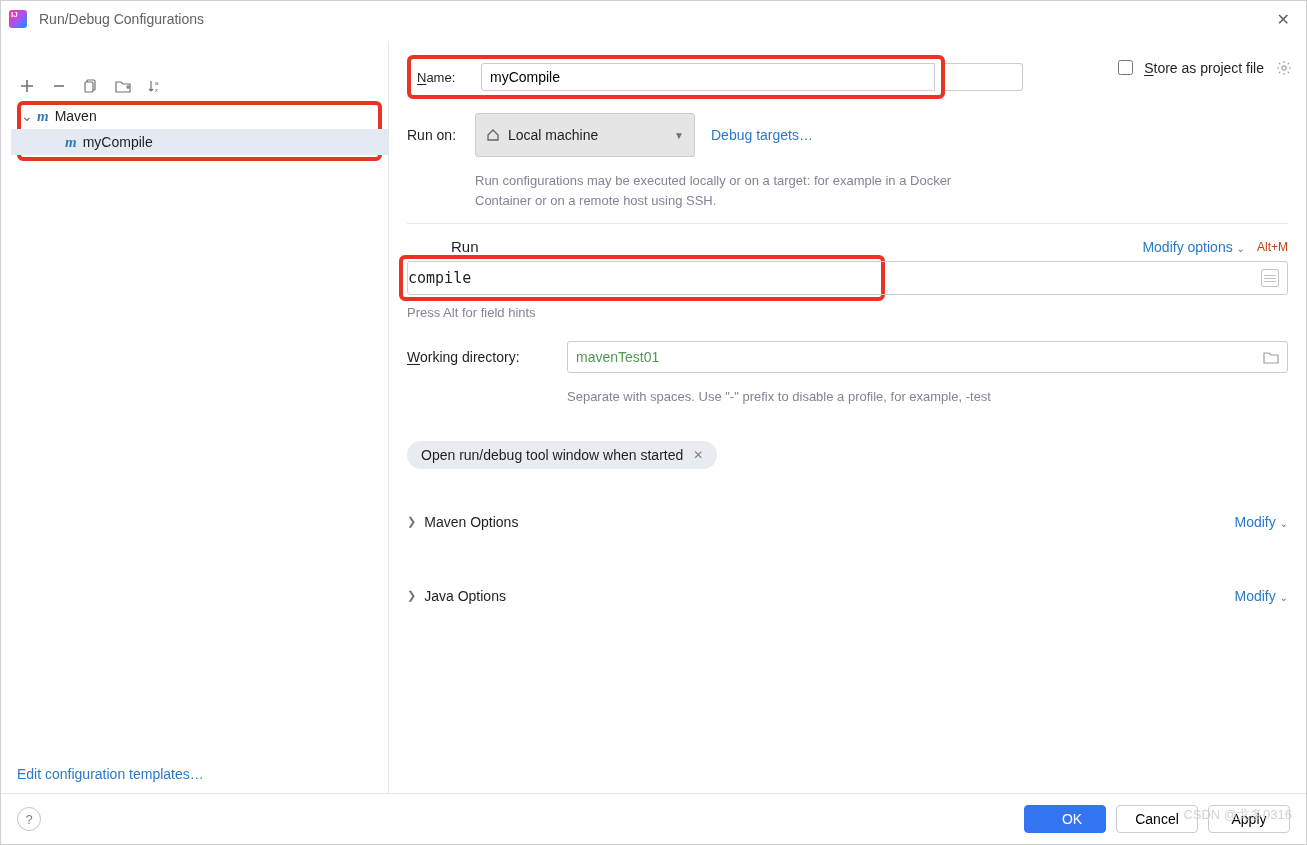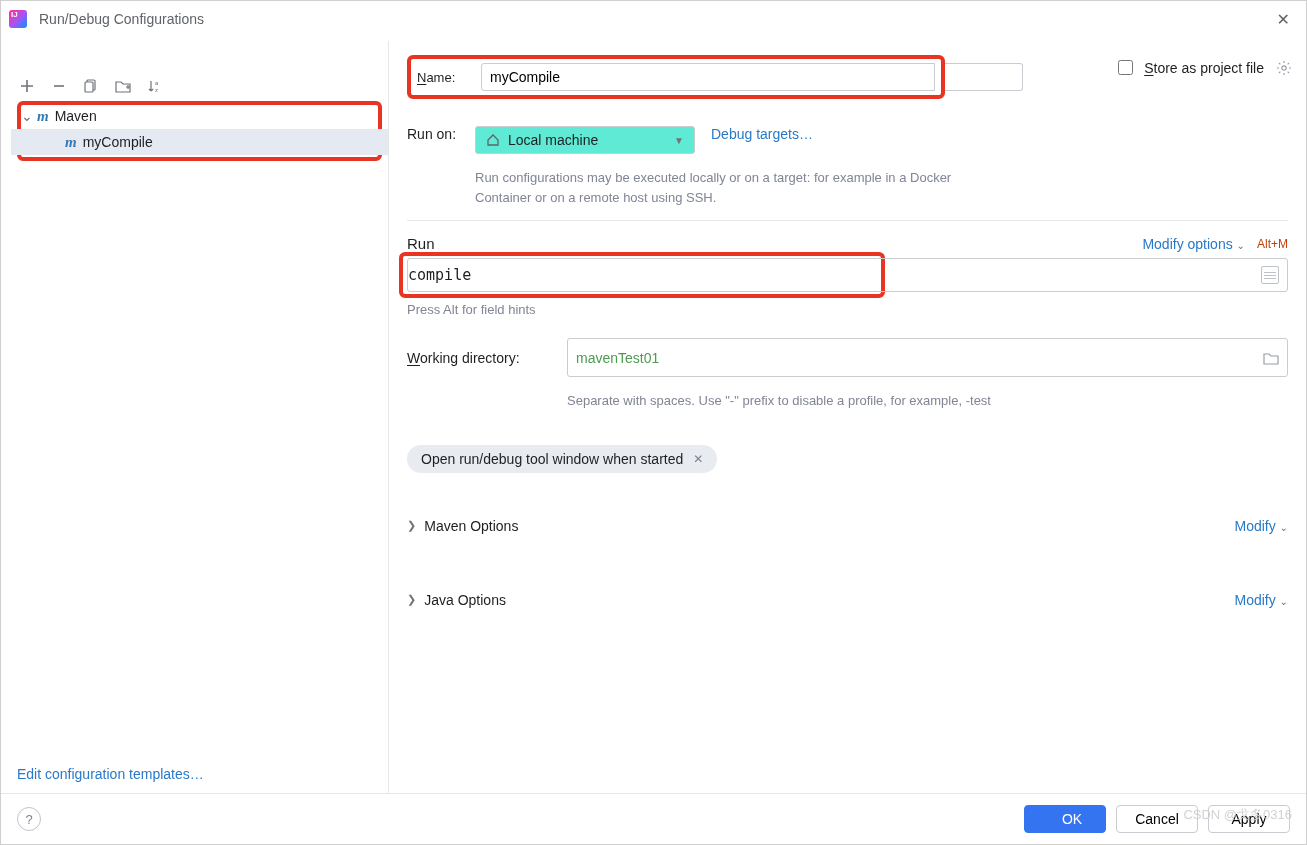--- a/index.html
+++ b/index.html
@@ -44,23 +44,23 @@
   
   .row{display:flex;align-items:center;margin-bottom:14px;}
   .lbl{width:150px;font-size:14px;}
   .underl{text-decoration:underline;text-underline-offset:2px;}
   .hl-name{position:relative;display:flex;align-items:center;padding:4px 6px;flex:0 0 auto;}
   .input{border:1px solid var(--border);border-radius:3px;height:28px;
     padding:0 8px;font-size:14px;background:#fff;box-sizing:border-box;}
   .name-lbl-box{display:inline-block;width:64px;}
   .name-tail{border:1px solid var(--border);border-left:none;height:28px;
     width:78px;border-radius:0 3px 3px 0;box-sizing:border-box;}
-  .btn-like{border:1px solid var(--border);border-radius:3px;height:28px;
-    background:#5eead4;display:inline-flex;align-items:center;padding:0 10px;
-    font-size:14px;min-width:220px;box-sizing:border-box;position:relative;margin-top:13px;}
+  .btn-like{border:1px solid var(--border);border-radius:3px;height:44px;
+    background:#e5e5e5;display:inline-flex;align-items:center;padding:0 10px;
+    font-size:14px;min-width:220px;box-sizing:border-box;position:relative;}
   .btn-like .tri{position:absolute;right:10px;color:#6f737a;font-size:10px;}
   .link{color:var(--link);font-size:14px;cursor:pointer;}
   .hint{color:#818594;font-size:13px;line-height:1.55;}
   
   .sect-head{display:flex;align-items:center;margin:8px 0 6px;}
   .sect-head .title{font-size:15px;font-weight:400;}
   .modopt{margin-left:auto;display:flex;align-items:center;gap:12px;}
   .modlink{color:var(--link);font-size:14px;cursor:pointer;}
   .shortcut{color:#c2410c;font-size:12px;}
   .run-cmd-wrap{position:relative;margin-bottom:6px;}
@@ -68,21 +68,21 @@
     display:flex;align-items:center;padding:0 0;
     font:15px ui-monospace,Consolas,monospace;position:relative;}
   .hl-runbox{position:absolute;left:-8px;top:-6px;width:486px;height:46px;}
   .tail-ic{position:absolute;right:8px;top:7px;width:18px;height:18px;
     border:1px solid #bfc3c9;border-radius:2px;display:flex;flex-direction:column;
     justify-content:space-evenly;padding:2px;box-sizing:border-box;}
   .tail-ic span{display:block;height:1px;background:#bfc3c9;}
   .sep{height:1px;background:var(--border-light);margin:6px 0 14px;}
   .label160{width:160px;font-size:14px;}
   .wd-box{flex:1;display:flex;align-items:center;border:1px solid var(--border);
-    border-radius:3px;height:39px;padding:0 8px;box-sizing:border-box;
+    border-radius:3px;height:32px;padding:0 8px;box-sizing:border-box;
     color:#4e9a51;font-size:14px;position:relative;}
   .wd-box .folder-ic{position:absolute;right:8px;color:#9aa0a6;}
   .profiles{flex:1;border:1px solid var(--border);border-radius:3px;height:28px;
     padding:0 8px;font-size:14px;box-sizing:border-box;}
   .chip{display:inline-flex;align-items:center;background:var(--chip);
     border-radius:14px;height:28px;padding:0 14px;font-size:14px;margin:23px 0 16px;}
   .chip .x{margin-left:10px;color:#7b7f87;cursor:pointer;font-size:12px;}
   .opt-row{display:flex;align-items:center;height:34px;margin-top:20px;}
   .opt-row .chev{color:#6f737a;font-size:11px;margin-right:8px;}
   .opt-row .nm{font-size:14px;}
@@ -202,21 +202,21 @@
         <span>Local machine</span>
         <span class="tri">▼</span>
       </div>
       <span class="link" style="margin-left:16px;">Debug targets…</span>
     </div>
     <div class="hint" style="margin-left:68px;max-width:480px;margin-bottom:12px;">Run configurations may be executed locally or on a target: for example in a Docker Container or on a remote host using SSH.</div>
 
     <div class="sep"></div>
 
     
-    <div class="sect-head" style="position:relative;">
+    <div class="sect-head" style="position:relative;margin-left:44px;">
       <span class="title">Run</span>
       <div class="modopt">
         <span class="modlink">
           <span>Modify options</span> <span style="color:#6f737a;font-size:10px;">⌄</span>
         </span>
         <span class="shortcut">Alt+M</span>
       </div>
     </div>
 
     

